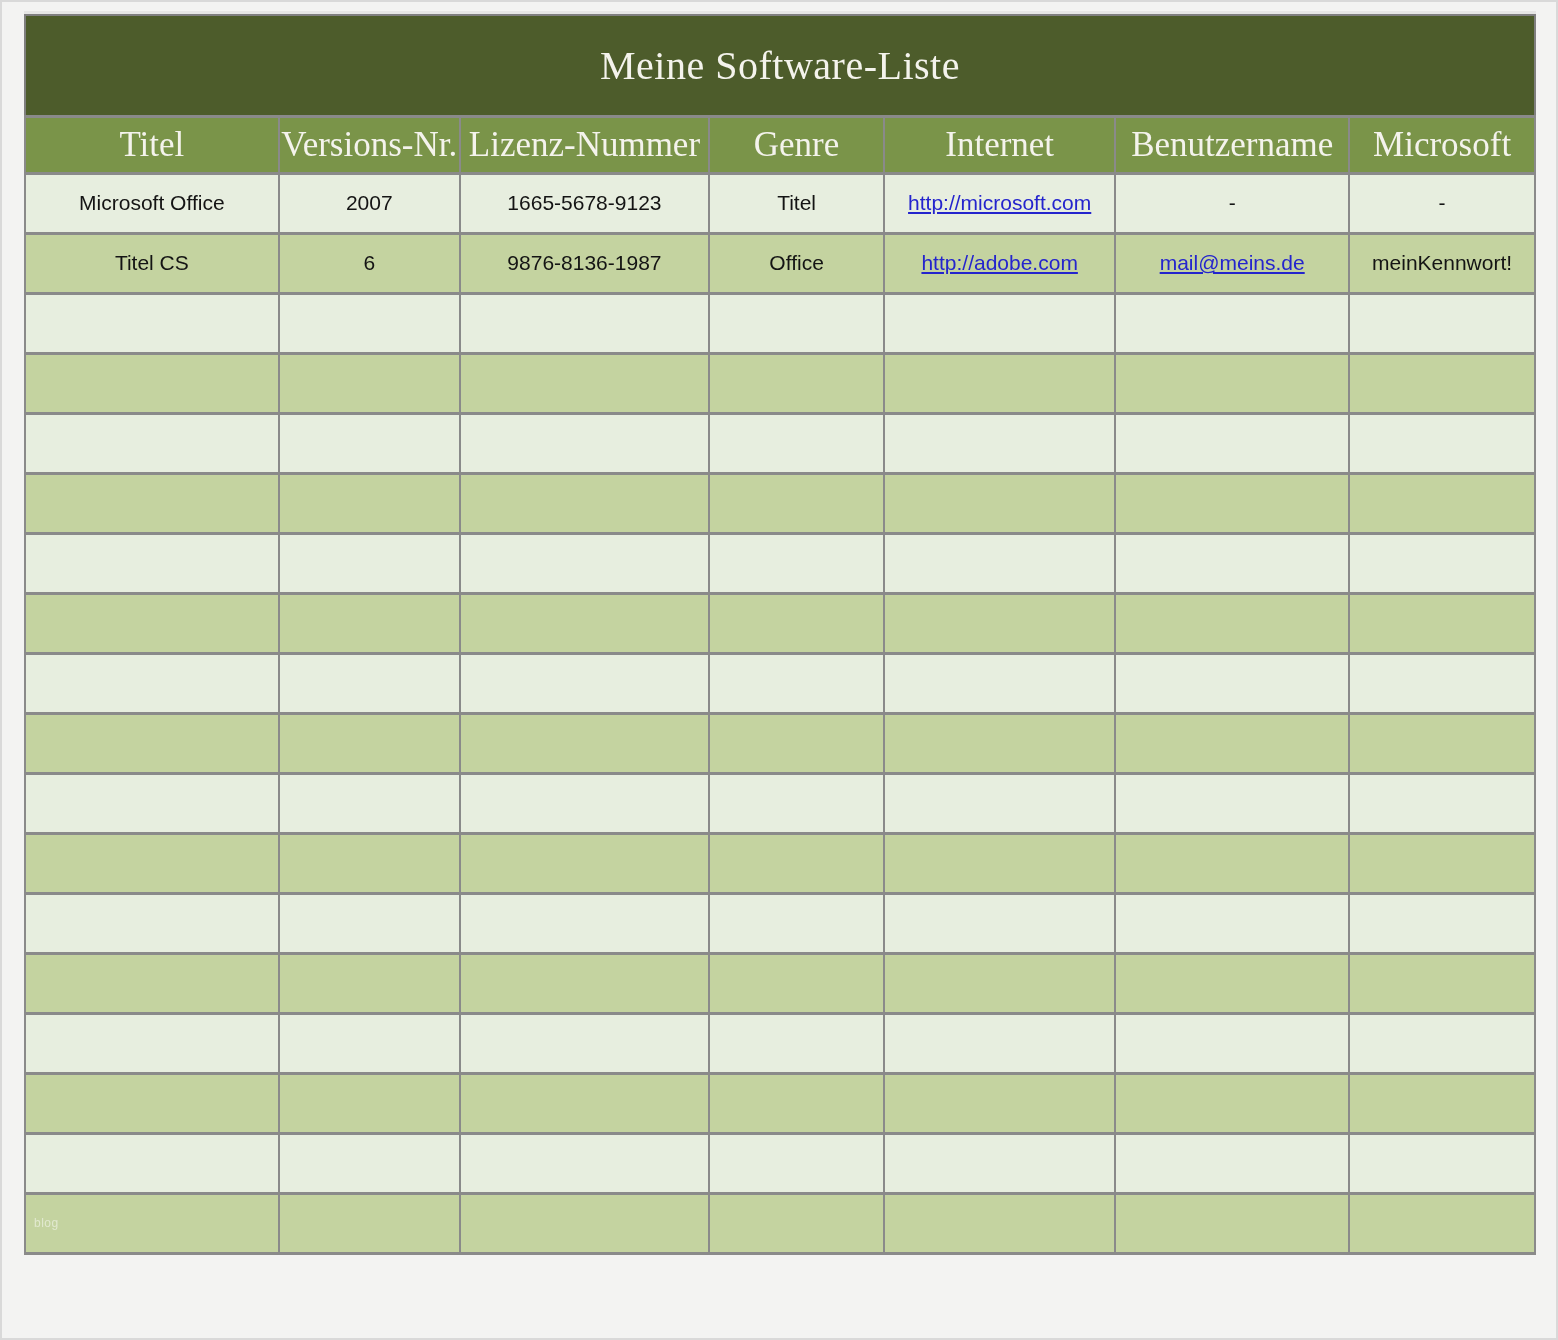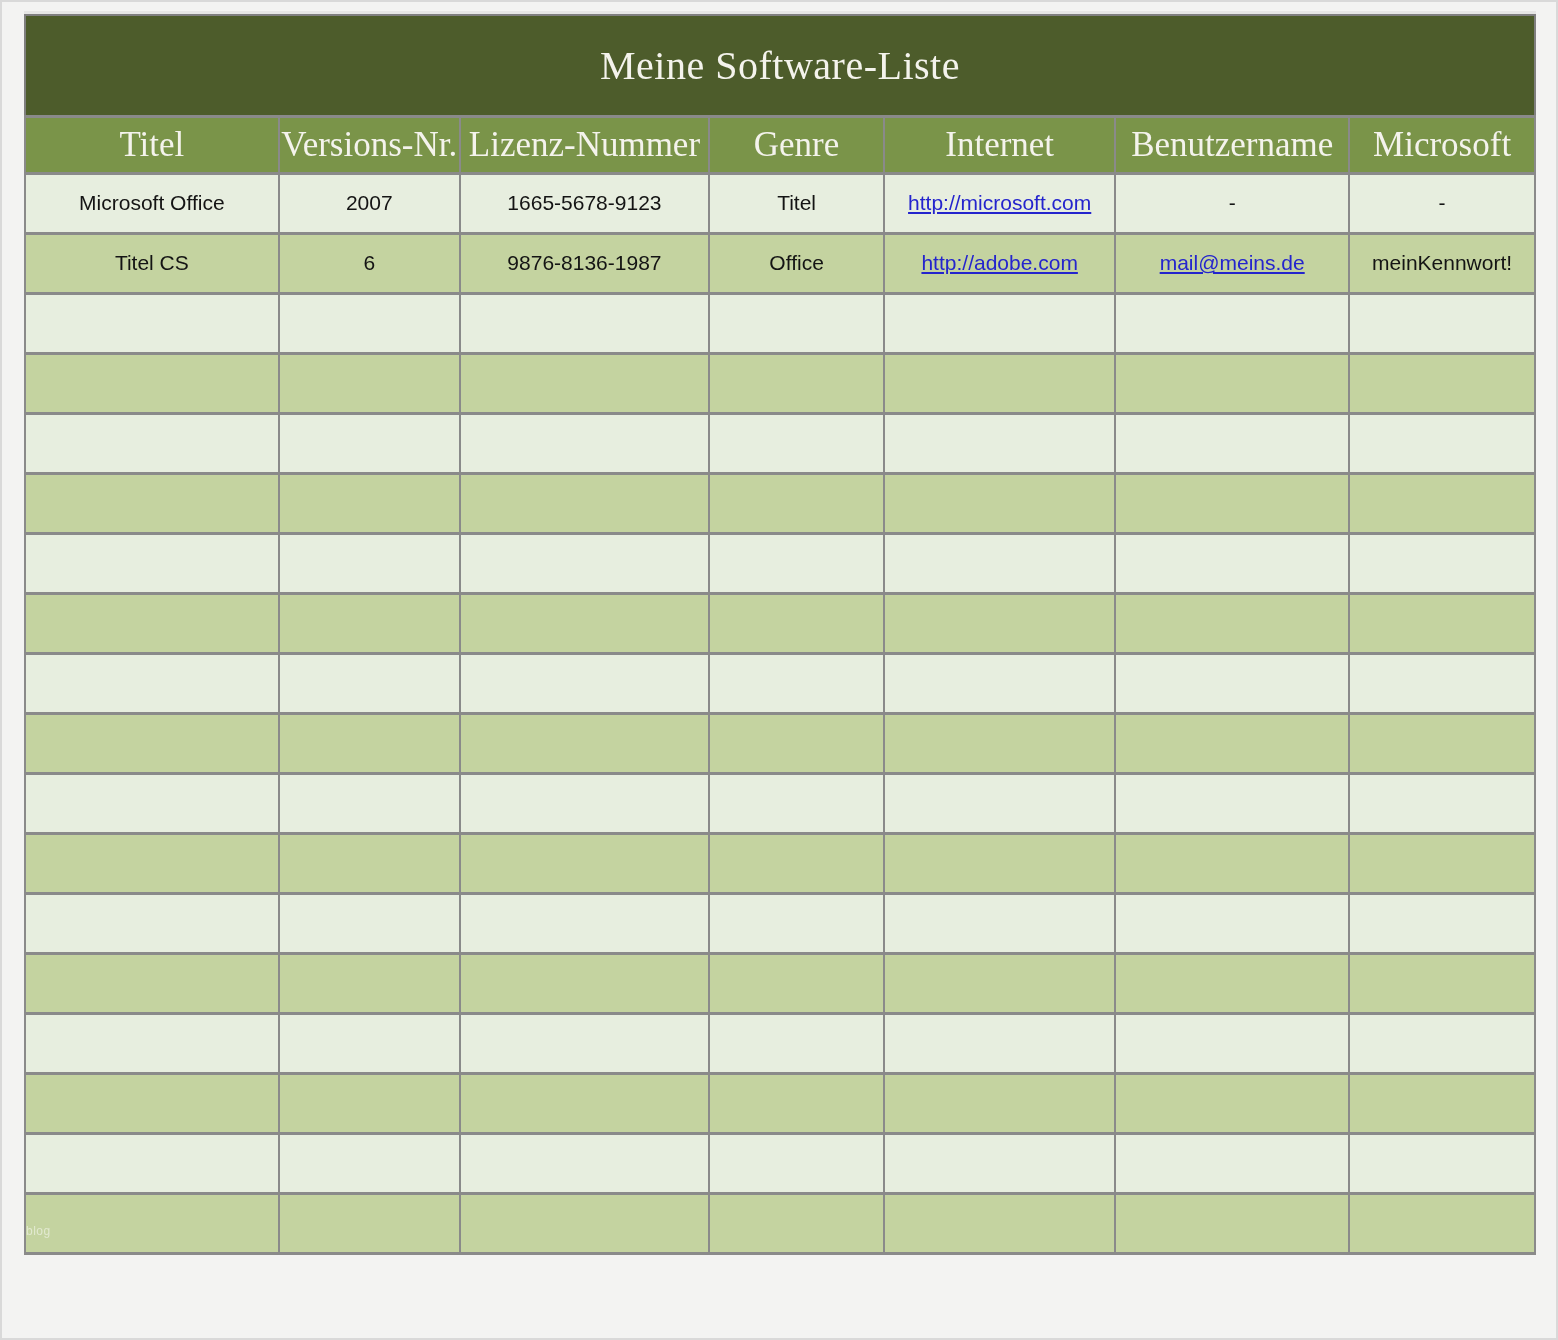--- a/index.html
+++ b/index.html
@@ -72,27 +72,26 @@
     overflow:hidden;
   }
   tbody tr:nth-child(odd) td{background:var(--row-light);}
   tbody tr:nth-child(even) td{background:var(--row-dark);}
   a.cell-link{
     color:var(--link);
     cursor:pointer;
   }
   .wm{
     position:absolute;
-    left:0;
+    left:8px;
     top:50%;
     transform:translateY(-50%);
     font-size:12px;
     color:var(--watermark-text);
     letter-spacing:0.5px;
-    margin-top:8px;
   }
   
   col.c0{width:16.8%;} col.c1{width:12.0%;} col.c2{width:16.5%;}
   col.c3{width:11.6%;} col.c4{width:15.3%;} col.c5{width:15.5%;}
   col.c6{width:12.3%;}
 </style>
 </head>
 <body>
 
 <div class="page">

